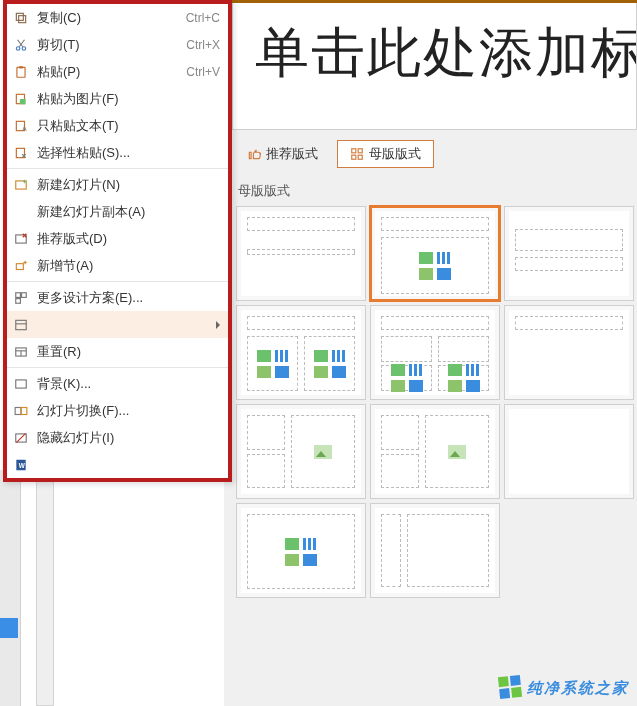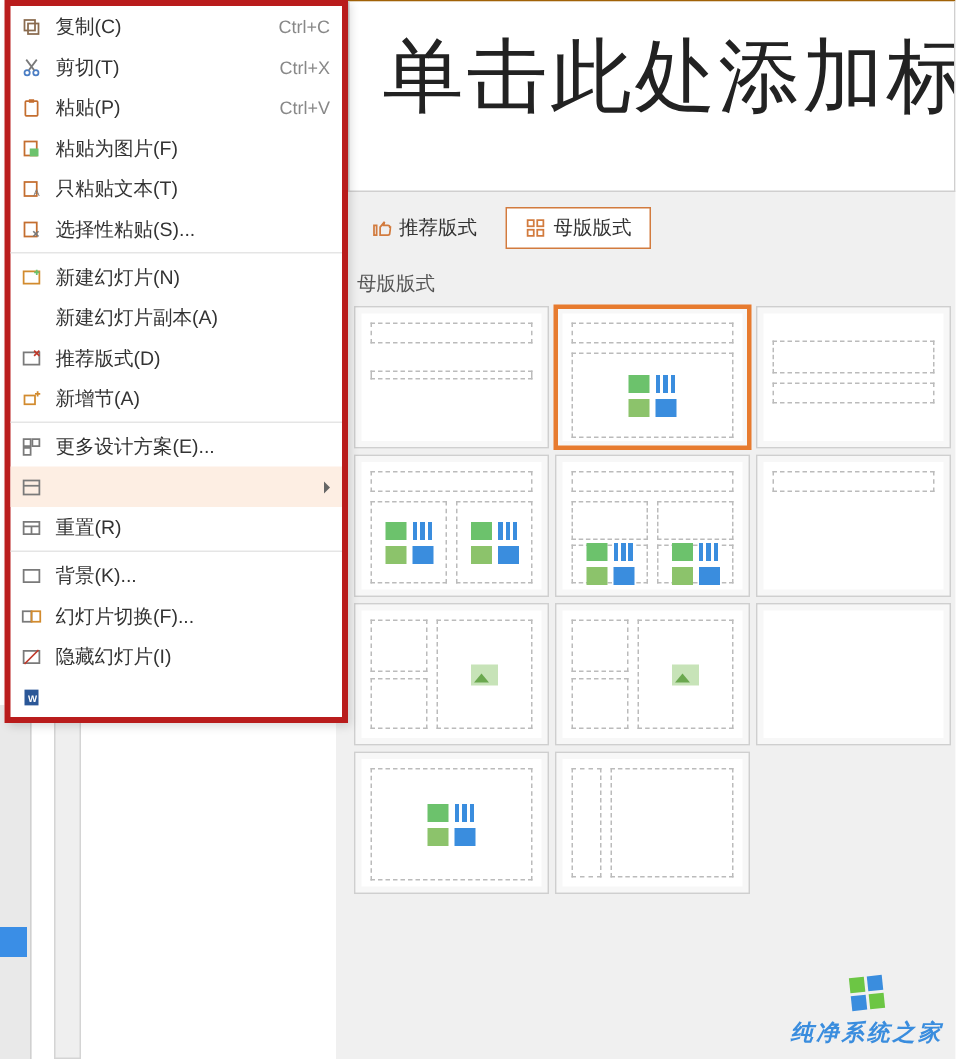--- a/index.html
+++ b/index.html
@@ -4,21 +4,21 @@
 <style>
 html,body{margin:0;padding:0;font-family:"Microsoft YaHei","Segoe UI",Arial,sans-serif;font-size:13px;background:#fff;color:#333;width:637px;height:706px;overflow:hidden;position:relative;}
 .context-menu{position:absolute;left:3px;top:0;width:221px;background:#fff;border:4px solid #b91c1c;box-shadow:2px 2px 6px rgba(0,0,0,0.15);z-index:10;}
 .cm-item{display:flex;align-items:center;height:27px;padding:0 8px 0 6px;position:relative;box-sizing:border-box;}
 .cm-item:hover,.cm-item.highlight{background:#fdeee3;}
 .cm-icon{width:16px;height:16px;margin-right:8px;display:flex;align-items:center;justify-content:center;flex-shrink:0;}
 .cm-label{flex:1;color:#333;white-space:nowrap;}
 .cm-shortcut{color:#888;font-size:12px;}
 .cm-sep{height:1px;background:#e5e5e5;margin:2px 0;}
 .cm-arrow{width:0;height:0;border-left:4px solid #666;border-top:4px solid transparent;border-bottom:4px solid transparent;position:absolute;right:8px;}
-.panel-area{position:absolute;left:224px;top:0;right:0;bottom:0;background:#f0f0f0;border-top:1px solid #a16207;}
+.panel-area{position:absolute;left:224px;top:0;right:0;bottom:0;background:#f0f0f0;border-top:3px solid #a16207;}
 .title-area{background:#fff;height:112px;border:1px solid #d0cfcf;border-top:none;margin:0 0 0 8px;padding-left:22px;padding-top:14px;display:flex;align-items:flex-start;overflow:hidden;}
 .title-text{font-size:54px;font-weight:400;color:#222;white-space:nowrap;letter-spacing:2px;}
 .tabs{display:flex;gap:6px;margin:10px 0 0 10px;}
 .tab{display:flex;align-items:center;gap:5px;padding:4px 12px;border:1px solid transparent;background:transparent;cursor:pointer;}
 .tab.active{border:1px solid #d27b3e;background:#fff;}
 .tab-icon{width:14px;height:14px;display:flex;align-items:center;justify-content:center;}
 .section-label{margin:14px 0 6px 14px;color:#555;}
 .layout-grid{display:grid;grid-template-columns:repeat(3,130px);grid-auto-rows:95px;gap:4px;padding:0 12px;}
 .layout-thumb{background:#fff;border:1px solid #cfcfcf;box-shadow:inset 0 0 0 4px #f7f7f7;position:relative;cursor:pointer;}
 .layout-thumb.selected{outline:3px solid #e77b2f;outline-offset:-2px;}
@@ -31,21 +31,21 @@
 .ci{width:14px;height:12px;}
 .ci1{background:linear-gradient(#6cc26c,#6cc26c);}
 .ci2{background:repeating-linear-gradient(90deg,#3a8dde 0 3px,#fff 3px 5px);}
 .ci3{background:#8cc36b;}
 .ci4{background:#3a8dde;}
 .mini-img{width:18px;height:14px;background:#c7e3b8;position:relative;}
 .mini-img:before{content:"";position:absolute;left:2px;bottom:2px;border-left:5px solid transparent;border-right:5px solid transparent;border-bottom:6px solid #6ba84f;}
 .left-strip{position:absolute;left:0;top:470px;bottom:0;width:20px;background:#e9e9e9;border-right:1px solid #d0d0d0;}
 .left-strip .sel{position:absolute;left:0;top:148px;width:18px;height:20px;background:#3a8ee6;}
 .ruler{position:absolute;left:36px;top:470px;bottom:0;width:16px;background:#efefef;border:1px solid #d4d4d4;}
-.watermark{position:absolute;right:8px;bottom:8px;display:flex;align-items:center;gap:6px;flex-direction:column;}
+.watermark{position:absolute;right:8px;bottom:8px;display:flex;align-items:flex-end;gap:6px;}
 .wm-logo{width:22px;height:22px;display:grid;grid-template-columns:1fr 1fr;grid-template-rows:1fr 1fr;gap:2px;transform:rotate(-6deg);}
 .wm-logo span:nth-child(1){background:#6cc644;}
 .wm-logo span:nth-child(2){background:#3a8dde;}
 .wm-logo span:nth-child(3){background:#3a8dde;}
 .wm-logo span:nth-child(4){background:#6cc644;}
 .wm-text{font-size:15px;color:#3a8dde;font-style:italic;font-weight:bold;letter-spacing:2px;}
 svg{display:block;}
 </style>
 </head>
 <body>

